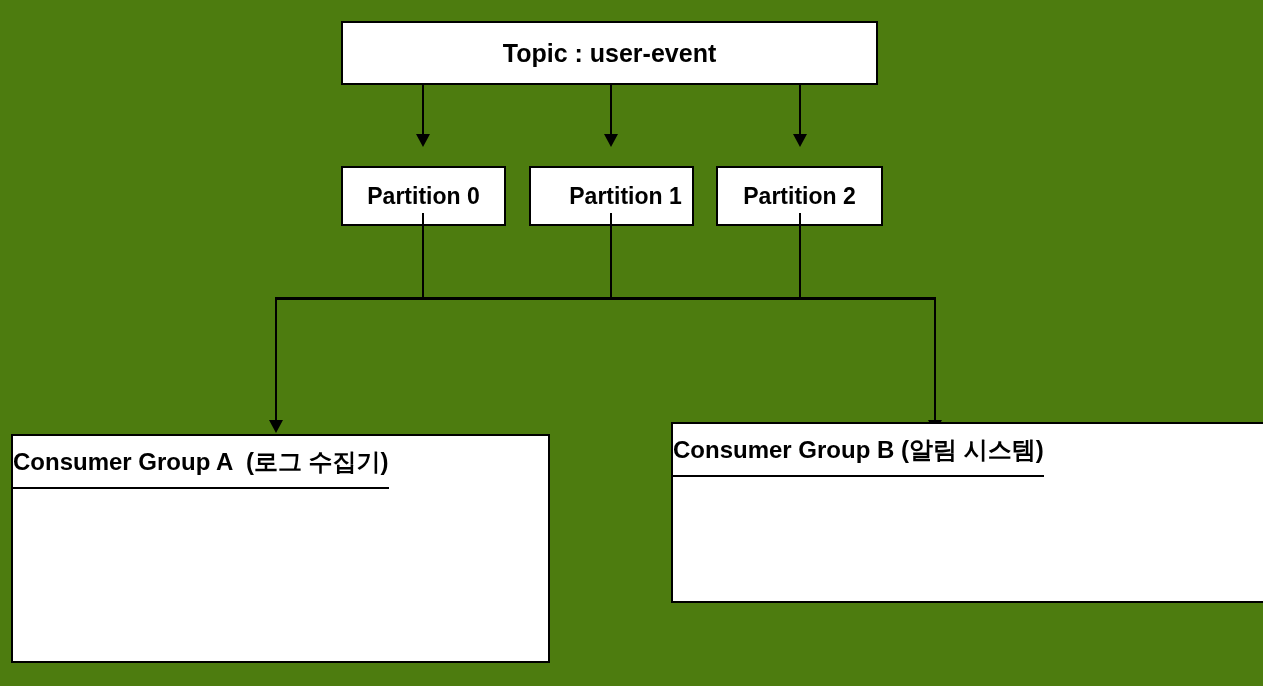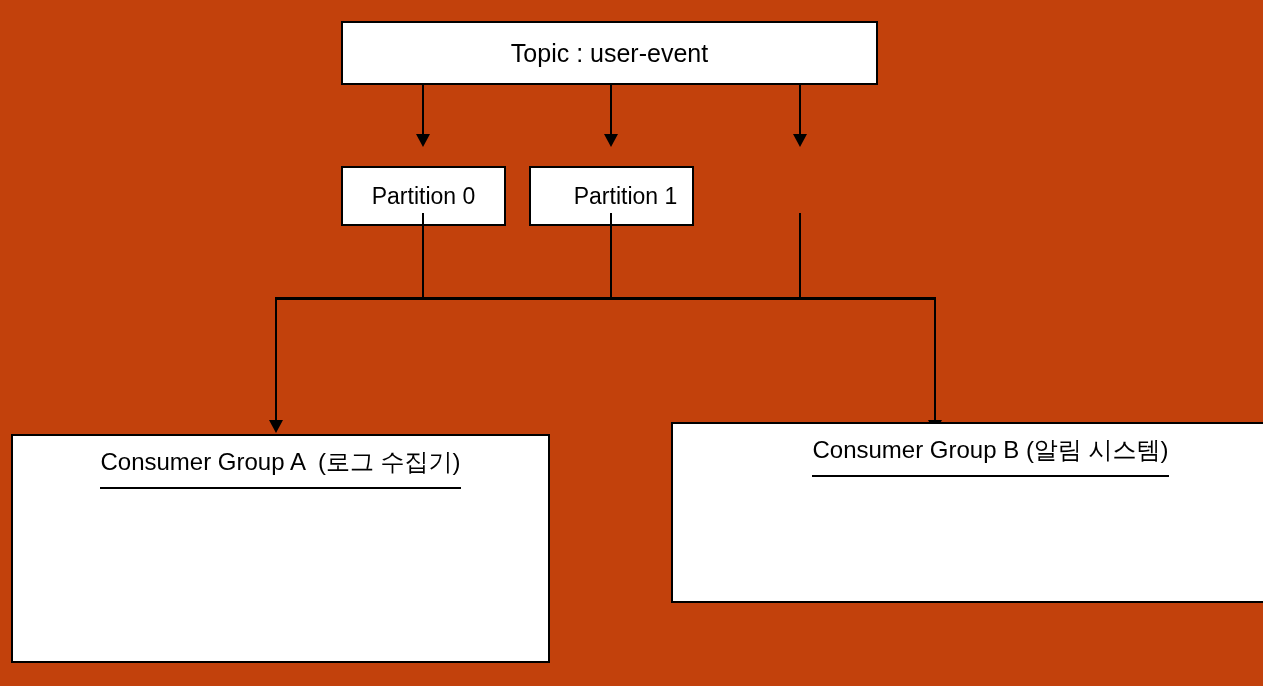--- a/index.html
+++ b/index.html
@@ -8,22 +8,23 @@
     background: #ffffff;
   }
   body {
     font-family: "Liberation Sans", "DejaVu Sans", sans-serif;
     color: #000000;
   }
   #canvas {
     position: relative;
     width: 1263px;
     height: 686px;
-    background: #c2410c;
+    background: #4d7c0f;
     overflow: hidden;
+    font-weight: bold;
   }
   .box {
     position: absolute;
     box-sizing: border-box;
     border: 2px solid #000000;
     background: #ffffff;
     display: flex;
     align-items: center;
     justify-content: center;
     text-align: center;
@@ -49,22 +50,20 @@
   #partition-box-1 { left: 529px; width: 165px; padding-left: 28px; }
   #partition-box-2 { left: 716px; width: 167px; }
 
   
   .group-box {
     position: absolute;
     box-sizing: border-box;
     border: 2px solid #000000;
     background: #ffffff;
     display: flex;
-    flex-direction: column;
-    align-items: center;
   }
   #group-box-a {
     left: 11px;
     top: 434px;
     width: 539px;
     height: 229px;
   }
   #group-box-b {
     left: 671px;
     top: 422px;
@@ -133,20 +132,23 @@
 
   <div class="line-v" style="left:799px; top:85px; height:49px;"></div>
   <div class="arrow-down" style="left:793px; top:134px;"></div>
 
   <div class="box partition-box" id="partition-box-0">
     <span>Partition 0</span>
   </div>
   <div class="box partition-box" id="partition-box-1">
     <span>Partition 1</span>
   </div>
+  <div class="box partition-box" id="partition-box-2">
+    <span>Partition 2</span>
+  </div>
 
   <div class="line-v" style="left:422px; top:213px; height:87px;"></div>
   <div class="line-v" style="left:610px; top:213px; height:87px;"></div>
   <div class="line-v" style="left:799px; top:213px; height:87px;"></div>
 
   <div class="line-h" style="left:275px; top:297px; width:661px;"></div>
 
   <div class="line-v" style="left:275px; top:297px; height:123px;"></div>
   <div class="arrow-down" style="left:269px; top:420px;"></div>
 

